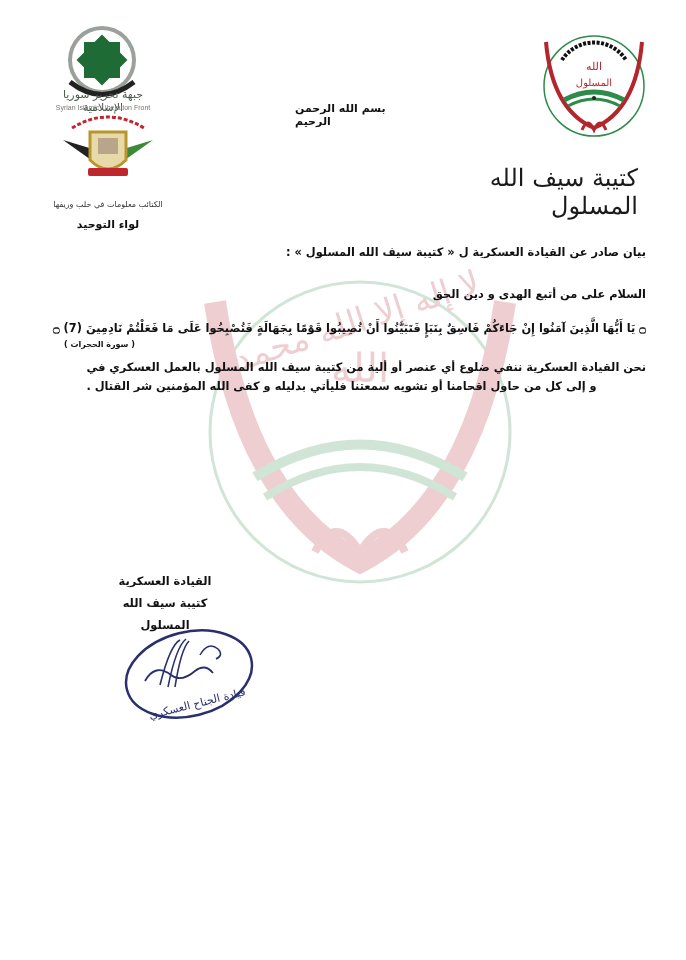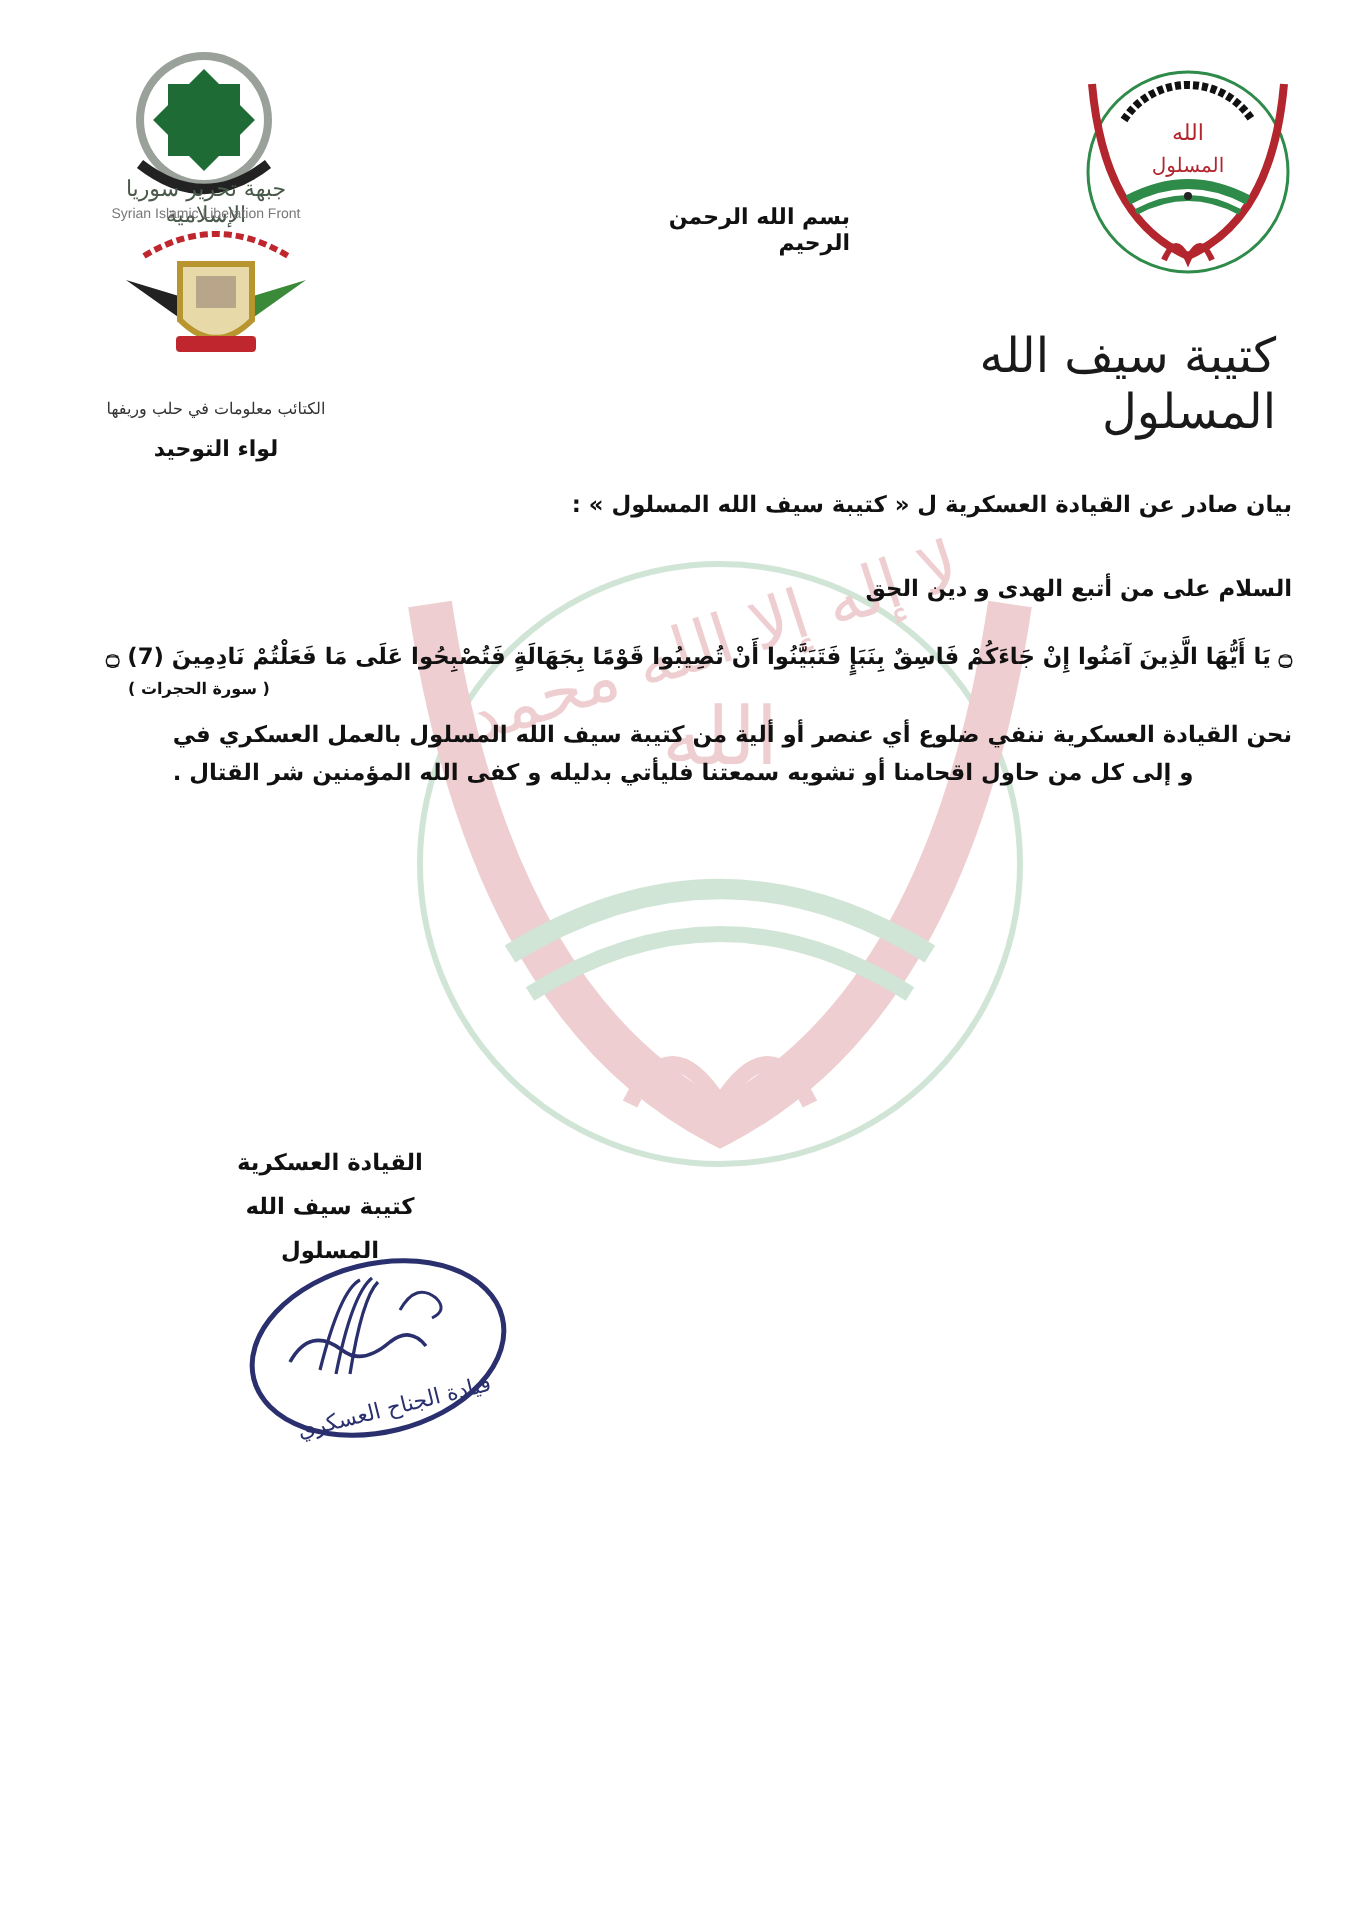--- a/index.html
+++ b/index.html
@@ -17,21 +17,21 @@
     #slf-en { left: 48px; top: 104px; width: 110px; text-align: center; font-size: 7px; color: #777; font-family: "Liberation Sans", sans-serif; }
     #logo-tawheed { left: 58px; top: 112px; width: 100px; height: 72px; }
     #tawheed-name { left: 50px; top: 186px; width: 116px; text-align: center; font-weight: bold; font-size: 11px; color: #111; margin-top: 32px; }
     #tawheed-sub { left: 38px; top: 200px; width: 140px; text-align: center; font-size: 8px; color: #333; }
 
     
     #logo-brigade { left: 540px; top: 30px; width: 108px; height: 118px; }
     #brigade-calligraphy { left: 488px; top: 164px; width: 150px; text-align: right; font-family: "DejaVu Serif", serif; font-size: 24px; color: #1a1a1a; letter-spacing: -1px; }
 
     
-    #basmala { left: 295px; top: 102px; width: 130px; text-align: right; font-size: 11px; font-weight: bold; }
+    #basmala { left: 295px; top: 102px; width: 130px; text-align: left; font-size: 11px; font-weight: bold; }
 
     
     .txt { font-size: 11.4px; font-weight: bold; line-height: 18px; white-space: nowrap; text-align: left; }
     #statement-title { right: 40px; top: 243px; }
     #greeting { right: 40px; top: 285px; }
     #verse { right: 40px; top: 319px; font-weight: bold; font-size: 11.4px; }
     #verse-ref { left: 64px; top: 340px; font-size: 8px; font-weight: bold; }
     #para { right: 40px; top: 358px; }
     #para div { height: 19px; line-height: 19px; margin-left: 39px; }
 

